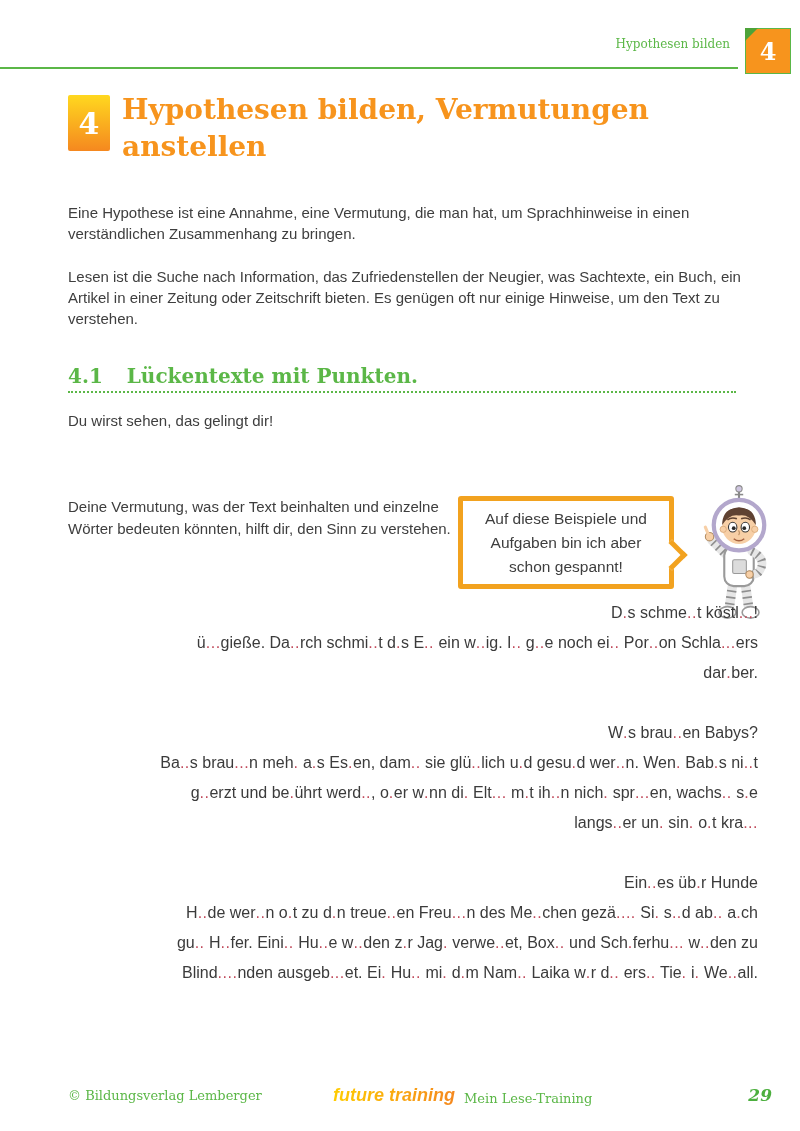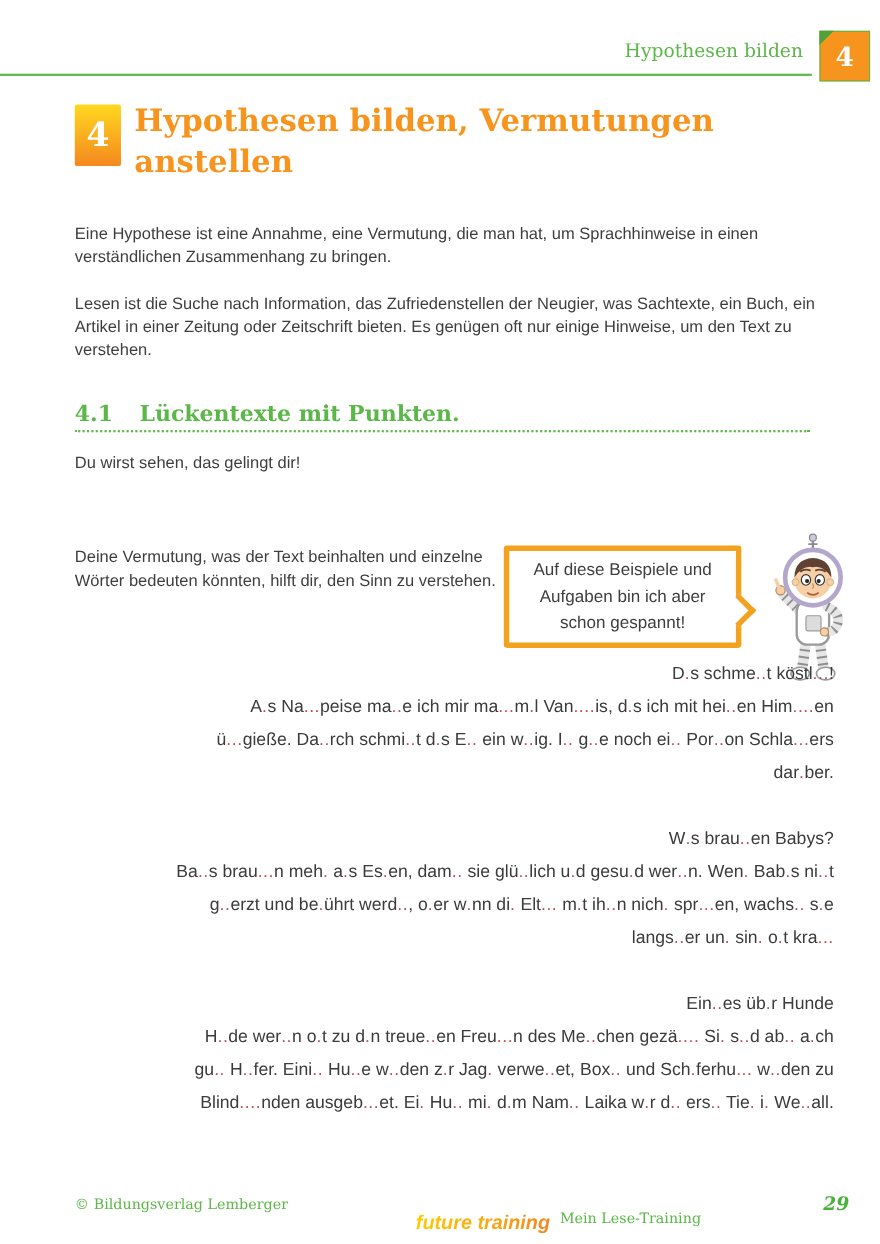--- a/index.html
+++ b/index.html
@@ -3,21 +3,21 @@
 <meta charset="utf-8">
 <style>
   html,body{margin:0;padding:0;}
   body{
     width:800px;height:1131px;position:relative;background:#ffffff;
     font-family:"Liberation Sans",sans-serif;color:#3e3e3e;overflow:hidden;
   }
   
   .hdr-label{
     position:absolute;top:37px;right:70px;
-    font-family:"DejaVu Serif",serif;font-size:17px;color:#5bb747;text-align:center;
+    font-family:"DejaVu Serif",serif;font-size:12px;color:#5bb747;text-align:center;
   }
   .hdr-rule{position:absolute;top:67px;left:0;width:738px;height:2px;background:#5bb747;}
   .hdr-tab{
     position:absolute;top:28px;left:745px;width:46px;height:46px;
     background:#f7941d;border:1px solid #5bb747;box-sizing:border-box;
     display:flex;align-items:center;justify-content:center;
   }
   .hdr-tab::before{
     content:"";position:absolute;top:-1px;left:-1px;width:0;height:0;
     border-top:13px solid #4da339;border-right:13px solid transparent;
@@ -67,21 +67,21 @@
   .gaps{position:absolute;top:598px;left:68px;width:690px;}
   .gap-block{margin-bottom:30px;}
   .gap-line{font-size:16px;line-height:30px;white-space:nowrap;color:#3b3b3b;text-align:right;}
   .dots{color:#c0495a;letter-spacing:0.5px;}
   
   .footer{position:absolute;top:1085px;left:0;width:800px;height:24px;}
   .foot-copy{
     position:absolute;left:68px;top:3px;
     font-family:"DejaVu Serif",serif;font-size:13px;color:#5bb747;
   }
-  .foot-brandwrap{position:absolute;left:333px;top:16px;display:flex;align-items:flex-start;margin-left:45px;}
+  .foot-brandwrap{position:absolute;left:333px;top:0;display:flex;align-items:flex-end;}
   .foot-brand{
     font-family:"Liberation Sans",sans-serif;font-style:italic;font-weight:bold;font-size:18px;
     background:linear-gradient(90deg,#ffcc00 0%,#f5881f 100%);
     -webkit-background-clip:text;background-clip:text;color:transparent;
   }
   .foot-series{
     margin-left:9px;font-family:"DejaVu Serif",serif;font-size:13px;color:#5bb747;
   }
   .foot-page{
     position:absolute;right:28px;top:0;
@@ -161,21 +161,20 @@
   <path d="M39 35 q4 -3 9 -1" stroke="#5f4232" stroke-width="1.5" fill="none"></path>
   <path d="M52 34 q5 -2 9 1" stroke="#5f4232" stroke-width="1.5" fill="none"></path>
 
   <path d="M49.5 45 q2 2.5 0 4.5" stroke="#c79a6e" stroke-width="1.2" fill="none"></path>
   <path d="M45 53 q5 4 10 0" stroke="#a6623f" stroke-width="1.4" fill="none"></path>
 </svg>
 
 <div class="gaps">
   <div class="gap-block">
     <div class="gap-line">D<span class="dots">.</span>s schme<span class="dots">..</span>t köstl<span class="dots">...</span>!</div>
-    <div class="gap-line">A<span class="dots">.</span>s Na<span class="dots">...</span>peise ma<span class="dots">..</span>e ich mir ma<span class="dots">...</span>m<span class="dots">.</span>l Van<span class="dots">....</span>is, d<span class="dots">.</span>s ich mit hei<span class="dots">..</span>en Him<span class="dots">....</span>en</div>
     <div class="gap-line">ü<span class="dots">...</span>gieße. Da<span class="dots">..</span>rch schmi<span class="dots">..</span>t d<span class="dots">.</span>s E<span class="dots">..</span> ein w<span class="dots">..</span>ig. I<span class="dots">..</span> g<span class="dots">..</span>e noch ei<span class="dots">..</span> Por<span class="dots">..</span>on Schla<span class="dots">...</span>ers</div>
     <div class="gap-line">dar<span class="dots">.</span>ber.</div>
   </div>
   <div class="gap-block">
     <div class="gap-line">W<span class="dots">.</span>s brau<span class="dots">..</span>en Babys?</div>
     <div class="gap-line">Ba<span class="dots">..</span>s brau<span class="dots">...</span>n meh<span class="dots">.</span> a<span class="dots">.</span>s Es<span class="dots">.</span>en, dam<span class="dots">..</span> sie glü<span class="dots">..</span>lich u<span class="dots">.</span>d gesu<span class="dots">.</span>d wer<span class="dots">..</span>n. Wen<span class="dots">.</span> Bab<span class="dots">.</span>s ni<span class="dots">..</span>t</div>
     <div class="gap-line">g<span class="dots">..</span>erzt und be<span class="dots">.</span>ührt werd<span class="dots">..</span>, o<span class="dots">.</span>er w<span class="dots">.</span>nn di<span class="dots">.</span> Elt<span class="dots">...</span> m<span class="dots">.</span>t ih<span class="dots">..</span>n nich<span class="dots">.</span> spr<span class="dots">...</span>en, wachs<span class="dots">..</span> s<span class="dots">.</span>e</div>
     <div class="gap-line">langs<span class="dots">..</span>er un<span class="dots">.</span> sin<span class="dots">.</span> o<span class="dots">.</span>t kra<span class="dots">...</span></div>
   </div>
   <div class="gap-block">

